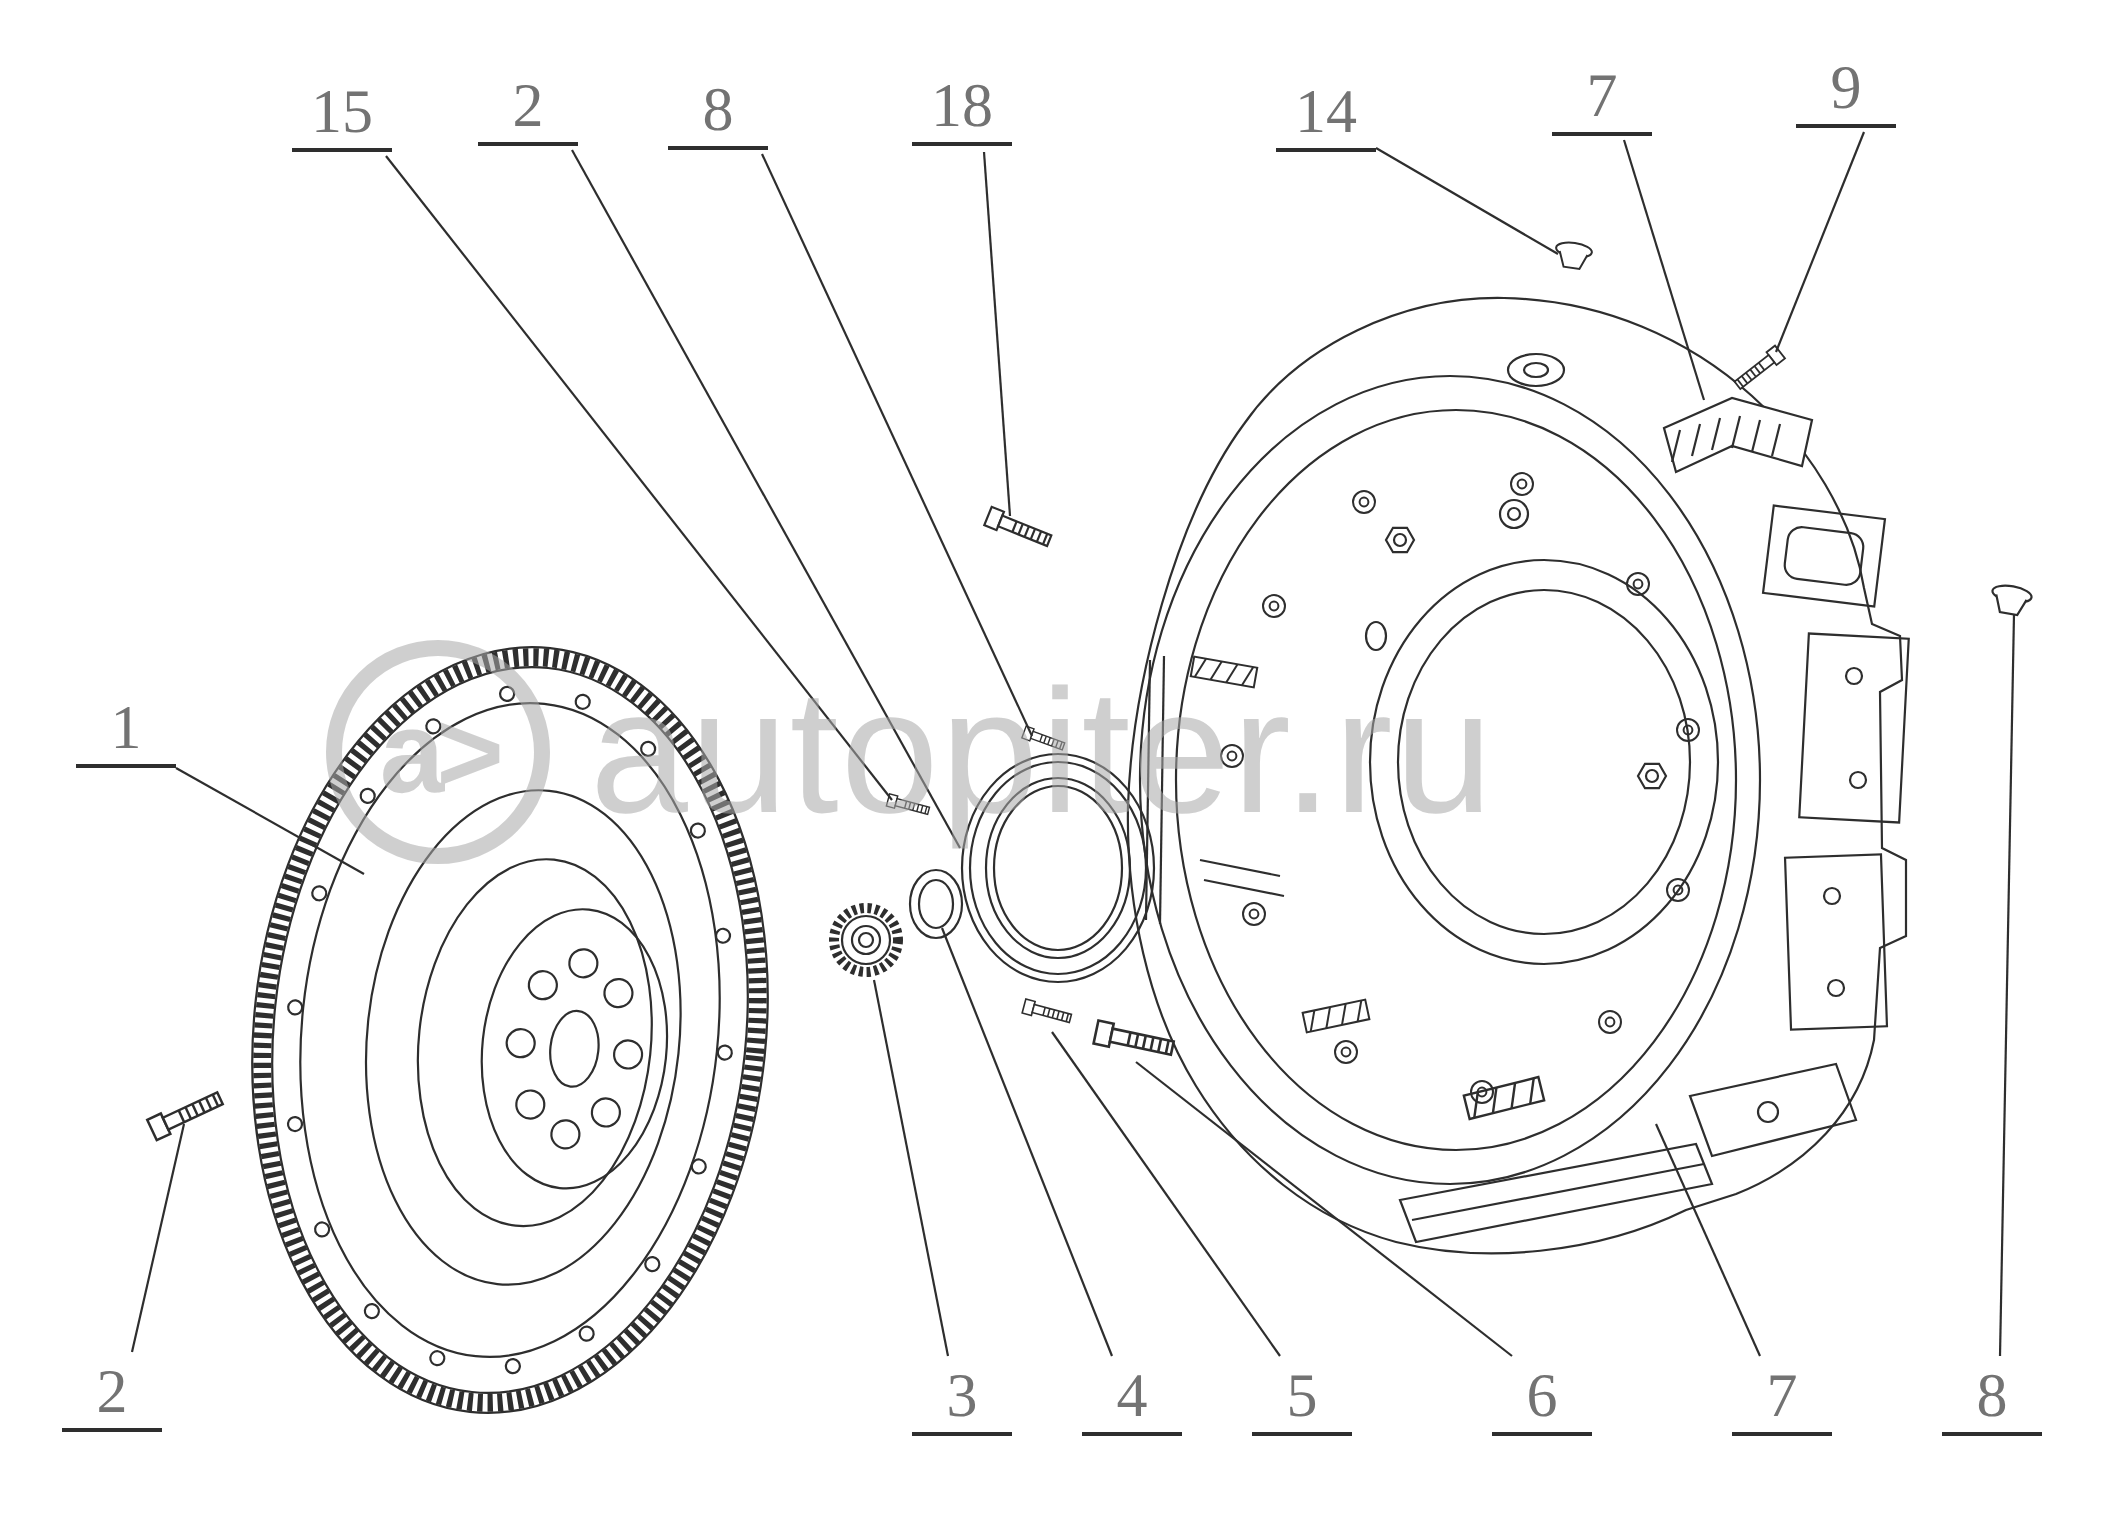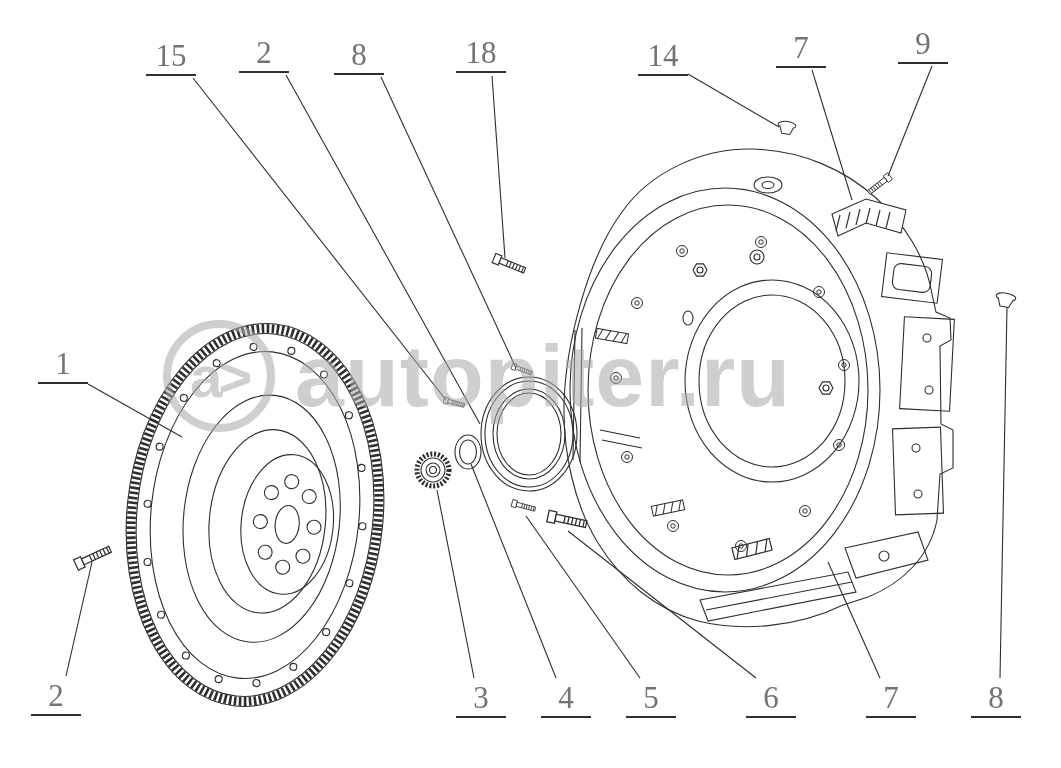--- a/index.html
+++ b/index.html
@@ -12,21 +12,21 @@
   .callout{position:absolute;width:50px;text-align:center;
            font-family:"Liberation Serif",serif;font-size:31px;line-height:34px;
            color:#737373;border-bottom:2px solid #2e2e2e;padding-bottom:1px;
            background:transparent;}
   
   .watermark{position:absolute;left:163px;top:320px;display:flex;align-items:center;gap:20px;
              color:#a9a9a9;opacity:0.55;pointer-events:none;user-select:none;}
   .wm-badge{width:96px;height:96px;border:8px solid #a9a9a9;border-radius:50%;
             display:flex;align-items:center;justify-content:center;
             font-weight:bold;font-size:58px;letter-spacing:-4px;}
-  .wm-text{font-weight:bold;font-size:88px;letter-spacing:1px;}
+  .wm-text{font-weight:normal;font-size:88px;letter-spacing:1px;}
 </style>
 </head>
 <body>
 
 <div class="stage">
 
   <svg width="1061" height="768" viewBox="0 0 1061 768">
     <defs>
       <g id="bolt" fill="#ffffff" stroke="#2e2e2e" stroke-width="1">
         <path d="M0,-4.5 L6,-4.5 L6,4.5 L0,4.5 Z"></path>

